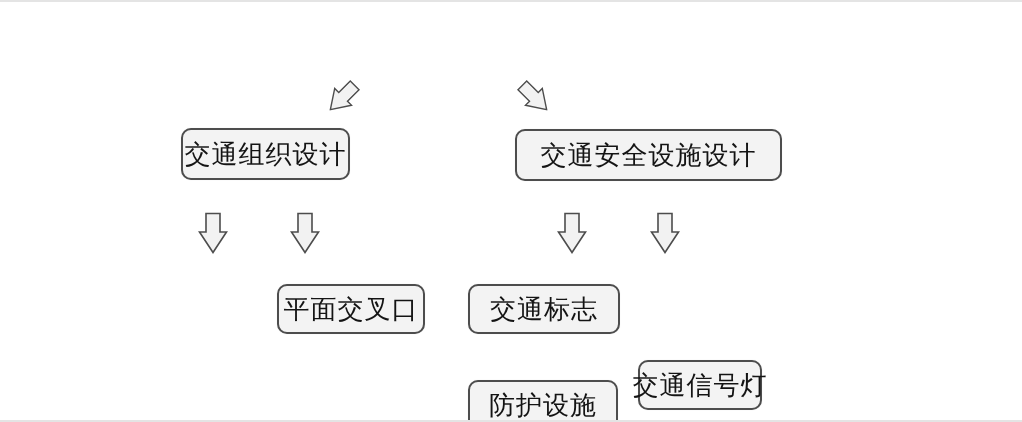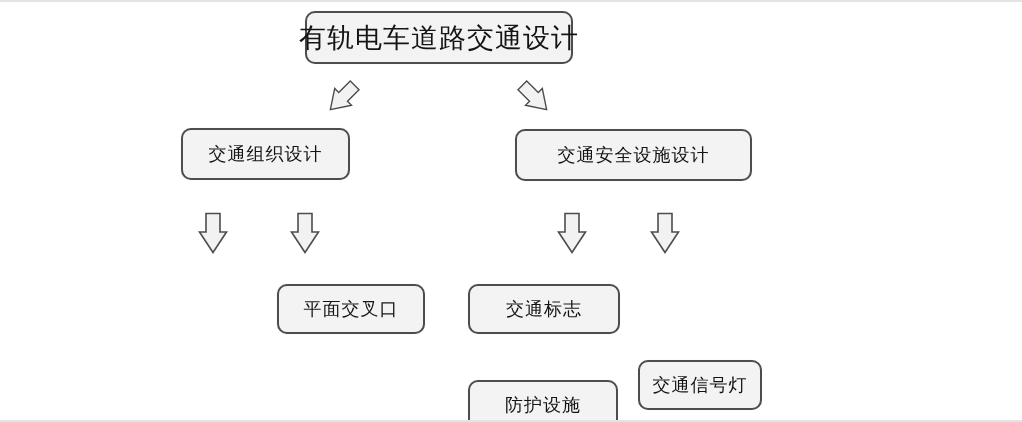--- a/index.html
+++ b/index.html
@@ -27,21 +27,21 @@
   }
   .node {
     position: absolute;
     display: flex;
     align-items: center;
     justify-content: center;
     background: var(--box_fill);
     border: 2px solid var(--box_border);
     border-radius: 10px;
     color: var(--text_color);
-    font-size: 18px;
+    font-size: 26px;
     font-weight: 500;
     letter-spacing: 1px;
     white-space: nowrap;
     box-shadow: 0 0 1px rgba(0,0,0,0.15);
   }
   .node.root { font-size: 27px; }
   .arrow { position: absolute; }
   .arrow svg { display: block; }
   .arrow svg polygon {
     fill: var(--arrow_fill);
@@ -50,36 +50,35 @@
     stroke-linejoin: miter;
   }
   .rot-dl { transform: rotate(45deg); }
   .rot-dr { transform: rotate(-45deg); }
 </style>
 </head>
 <body>
 
 <div class="canvas">
 
-  <div class="node root" style="left:305px; top:9px; width:268px; height:53px;">有轨电车道路交通设计</div>
 
   <div class="arrow rot-dl" style="left:329px; top:77px;">
     <svg width="27" height="37" viewBox="0 0 30 42">
       <polygon points="8,1.5 22,1.5 22,20 28.5,20 15,40.5 1.5,20 8,20"></polygon>
     </svg>
   </div>
   <div class="arrow rot-dr" style="left:521px; top:77px;">
     <svg width="27" height="37" viewBox="0 0 30 42">
       <polygon points="8,1.5 22,1.5 22,20 28.5,20 15,40.5 1.5,20 8,20"></polygon>
     </svg>
   </div>
 
   <div class="node" style="left:181px; top:126px; width:169px; height:52px;">交通组织设计</div>
 
-  <div class="node" style="left:515px; top:127px; width:237px; height:52px;">交通安全设施设计</div>
+  <div class="node" style="left:515px; top:127px; width:267px; height:52px;">交通安全设施设计</div>
 
   <div class="arrow" style="left:198px; top:210px;">
     <svg width="30" height="42" viewBox="0 0 30 42">
       <polygon points="8,1.5 22,1.5 22,20 28.5,20 15,40.5 1.5,20 8,20"></polygon>
     </svg>
   </div>
   <div class="arrow" style="left:290px; top:210px;">
     <svg width="30" height="42" viewBox="0 0 30 42">
       <polygon points="8,1.5 22,1.5 22,20 28.5,20 15,40.5 1.5,20 8,20"></polygon>
     </svg>

